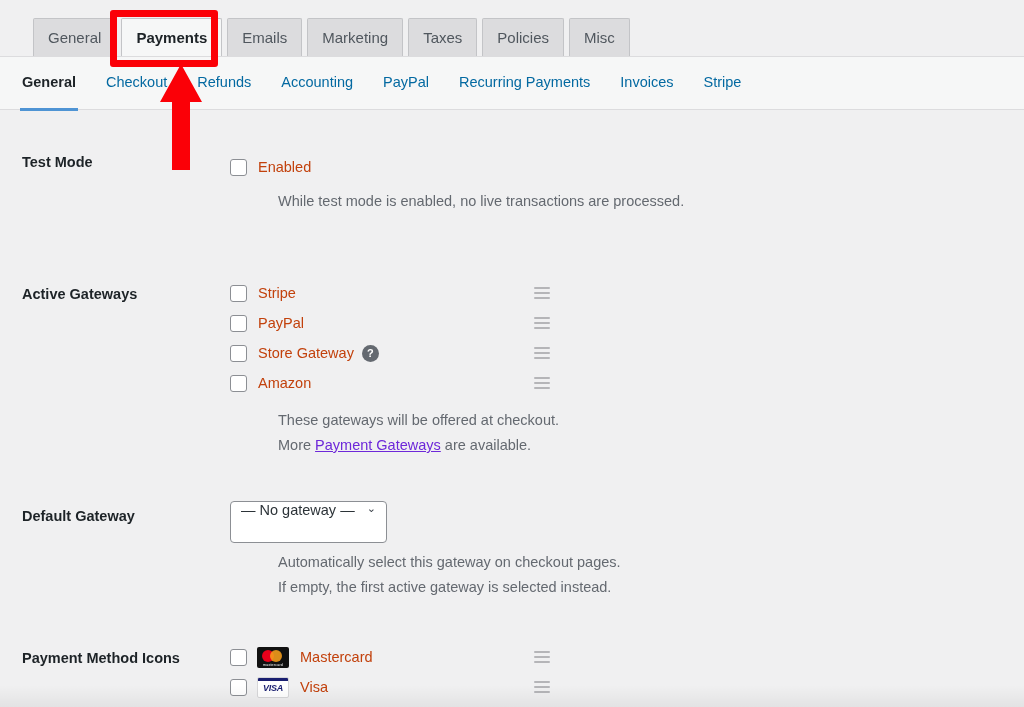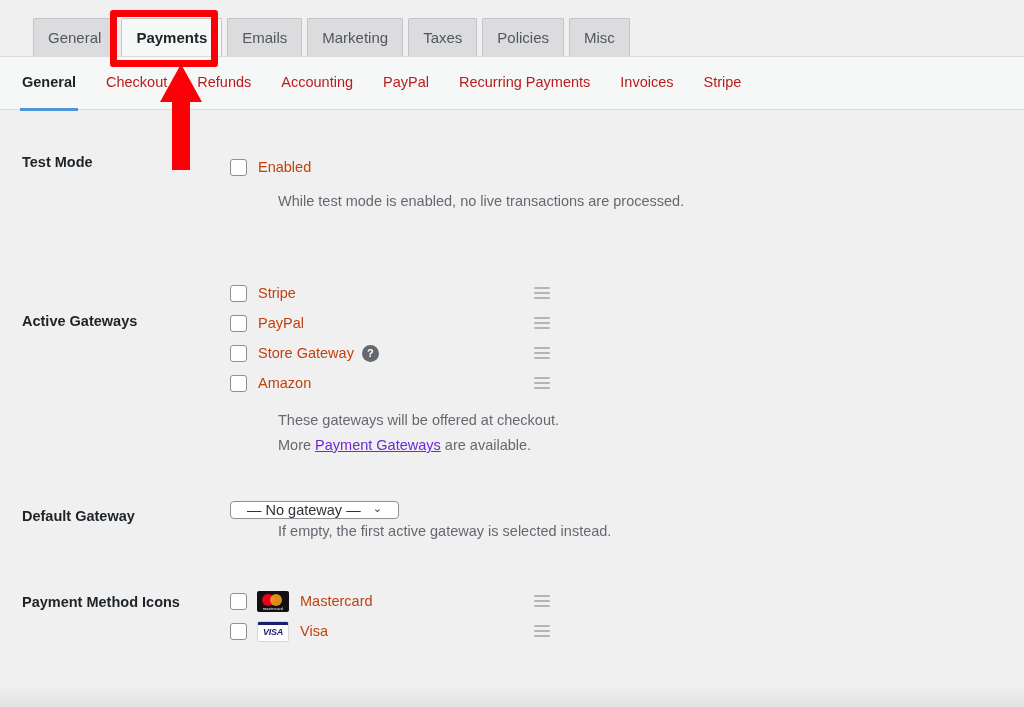--- a/index.html
+++ b/index.html
@@ -62,21 +62,21 @@
     border-top: 1px solid #dcdcde;
     border-bottom: 1px solid #dcdcde;
     box-sizing: border-box;
     display: flex;
     align-items: center;
     padding-left: 22px;
   }
   .subnav-item {
     position: relative;
     font-size: 14.5px;
-    color: #b91c1c;
+    color: #0369a1;
     margin-right: 30px;
     padding-bottom: 2px;
     cursor: pointer;
     white-space: nowrap;
   }
   .subnav-item.active {
     color: #1d2327;
     font-weight: bold;
   }
   .subnav-item.active::after {
@@ -150,23 +150,23 @@
     font-size: 11px;
     font-weight: bold;
     margin-left: 8px;
     vertical-align: -3px;
     cursor: pointer;
   }
 
   .select {
     display: inline-flex;
     align-items: flex-start;
-    height: 18px;
+    height: 42px;
     min-width: 148px;
-    padding: 0 16px;
+    padding: 0 10px;
     background: #fff;
     border: 1px solid #8c8f94;
     border-radius: 4px;
     font-size: 14.5px;
     color: #2c3338;
     cursor: pointer;
     box-sizing: border-box;
   }
   .select .chev { margin-left: 12px; font-size: 11px; color: #3c434a; }
 
@@ -248,21 +248,21 @@
       <div class="row-field">
         <div class="check-line">
           <span class="cbox"></span>
           <span class="check-label">Enabled</span>
         </div>
         <div class="desc" style="margin-top:7px;">While test mode is enabled, no live transactions are processed.</div>
       </div>
     </div>
 
     <div class="row" style="padding-top:64px;">
-      <div class="row-label" style="padding-top:8px;margin-top:27px;">Active Gateways</div>
+      <div class="row-label" style="padding-top:8px;">Active Gateways</div>
       <div class="row-field">
 
         <div class="gw-row">
           <span class="cbox"></span>
           <span class="check-label">Stripe</span>
           <span class="handle">
               <i></i>
               <i></i>
               <i></i>
             </span>
@@ -306,20 +306,21 @@
       </div>
     </div>
 
     <div class="row" style="padding-top:43px;">
       <div class="row-label" style="padding-top:7px;">Default Gateway</div>
       <div class="row-field">
         <div class="select">
           <span>— No gateway —</span>
           <span class="chev">⌄</span>
         </div>
+        <div class="desc" style="margin-top:7px;">Automatically select this gateway on checkout pages.</div>
         <div class="desc">If empty, the first active gateway is selected instead.</div>
       </div>
     </div>
 
     <div class="row" style="padding-top:42px;">
       <div class="row-label" style="padding-top:8px;">Payment Method Icons</div>
       <div class="row-field">
 
         <div class="gw-row">
           <span class="cbox"></span>

